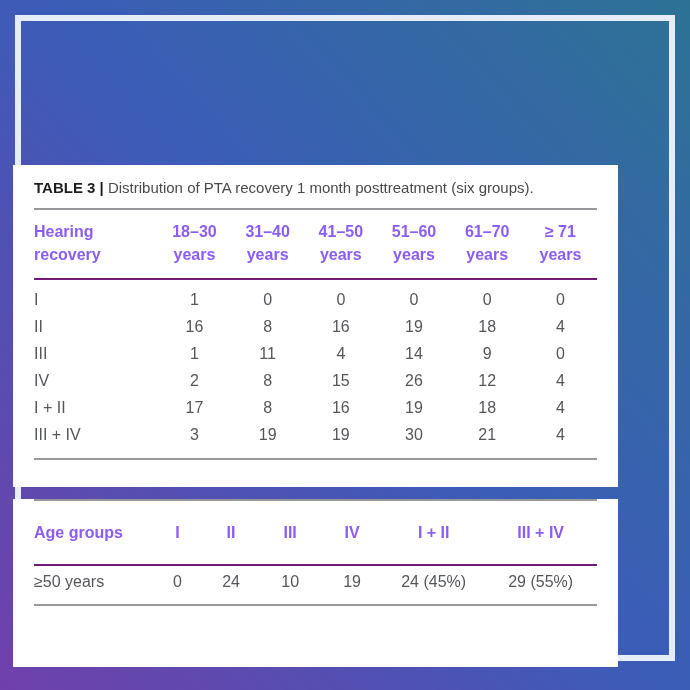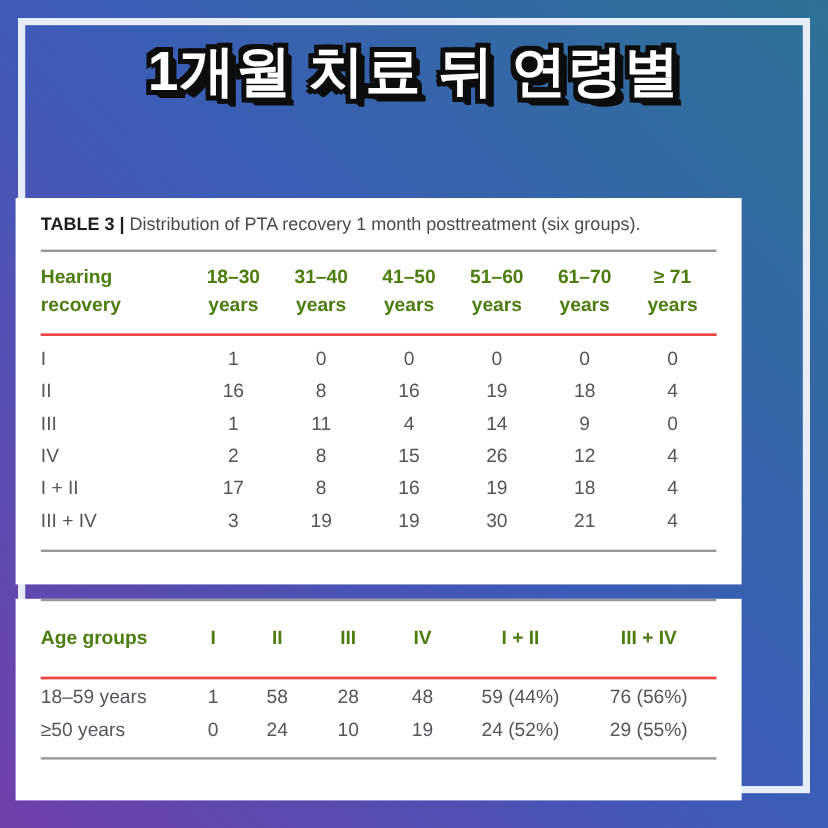--- a/index.html
+++ b/index.html
@@ -28,22 +28,22 @@
     position:absolute;left:13px;width:605px;background:#ffffff;z-index:2;
     box-sizing:border-box;padding:0 21px;
   }
   #panel3{top:165px;height:322px;}
   #panel4{top:499px;height:168px;}
   .caption{font-size:15px;color:#4a4a4c;padding:13px 0 10px;line-height:1.35;}
   .cap-b{font-weight:bold;color:#1e1e20;}
   .rule{height:2px;background:#97989b;}
   table{width:100%;border-collapse:collapse;font-size:16px;color:#55565a;}
   thead th{
-    font-weight:bold;color:#4d7c0f;vertical-align:top;
-    padding:10px 0 11px;line-height:1.45;border-bottom:2px solid #ef4444;
+    font-weight:bold;color:#8b5cf6;vertical-align:top;
+    padding:10px 0 11px;line-height:1.45;border-bottom:2px solid #701a75;
   }
   .hl{display:block;}
   tbody td{padding:3.5px 0;line-height:1.25;}
   tbody tr:first-child td{padding-top:10px;}
   .t3 th:nth-child(1),.t4 th:nth-child(1){text-align:left;}
   .t3 td:nth-child(1),.t4 td:nth-child(1){text-align:left;}
   .t3 th,.t3 td,.t4 th,.t4 td{text-align:center;}
   .t3 th:nth-child(1){width:22%;text-align:left;}
   .t3 th:nth-child(n+2){width:13%;}
   .t4 th:nth-child(1){width:21%;}
@@ -57,21 +57,20 @@
   .t4 tbody tr:first-child td{padding-top:6px;}
   .bottom-rule{margin-top:10px;}
   #panel4 .bottom-rule{margin-top:8px;}
 </style>
 </head>
 <body>
 
 <div class="frame"></div>
 
 <div class="title">
-  <span class="line">1개월 치료 뒤 연령별</span>
 </div>
 
 <div class="panel" id="panel3">
   <div class="caption">
     <span class="cap-b">TABLE 3 |</span><span> Distribution of PTA recovery 1 month posttreatment (six groups).</span>
   </div>
   <div class="rule"></div>
   <table class="t3">
     <thead>
       <tr>
@@ -174,33 +173,24 @@
         <th>I</th>
         <th>II</th>
         <th>III</th>
         <th>IV</th>
         <th>I + II</th>
         <th>III + IV</th>
       </tr>
     </thead>
     <tbody>
       <tr>
-        <td>18–59 years</td>
-        <td>1</td>
-        <td>58</td>
-        <td>28</td>
-        <td>48</td>
-        <td>59 (44%)</td>
-        <td>76 (56%)</td>
-      </tr>
-      <tr>
         <td>≥50 years</td>
         <td>0</td>
         <td>24</td>
         <td>10</td>
         <td>19</td>
-        <td>24 (52%)</td>
+        <td>24 (45%)</td>
         <td>29 (55%)</td>
       </tr>
     </tbody>
   </table>
   <div class="rule bottom-rule"></div>
 </div>
 
 </body></html>

